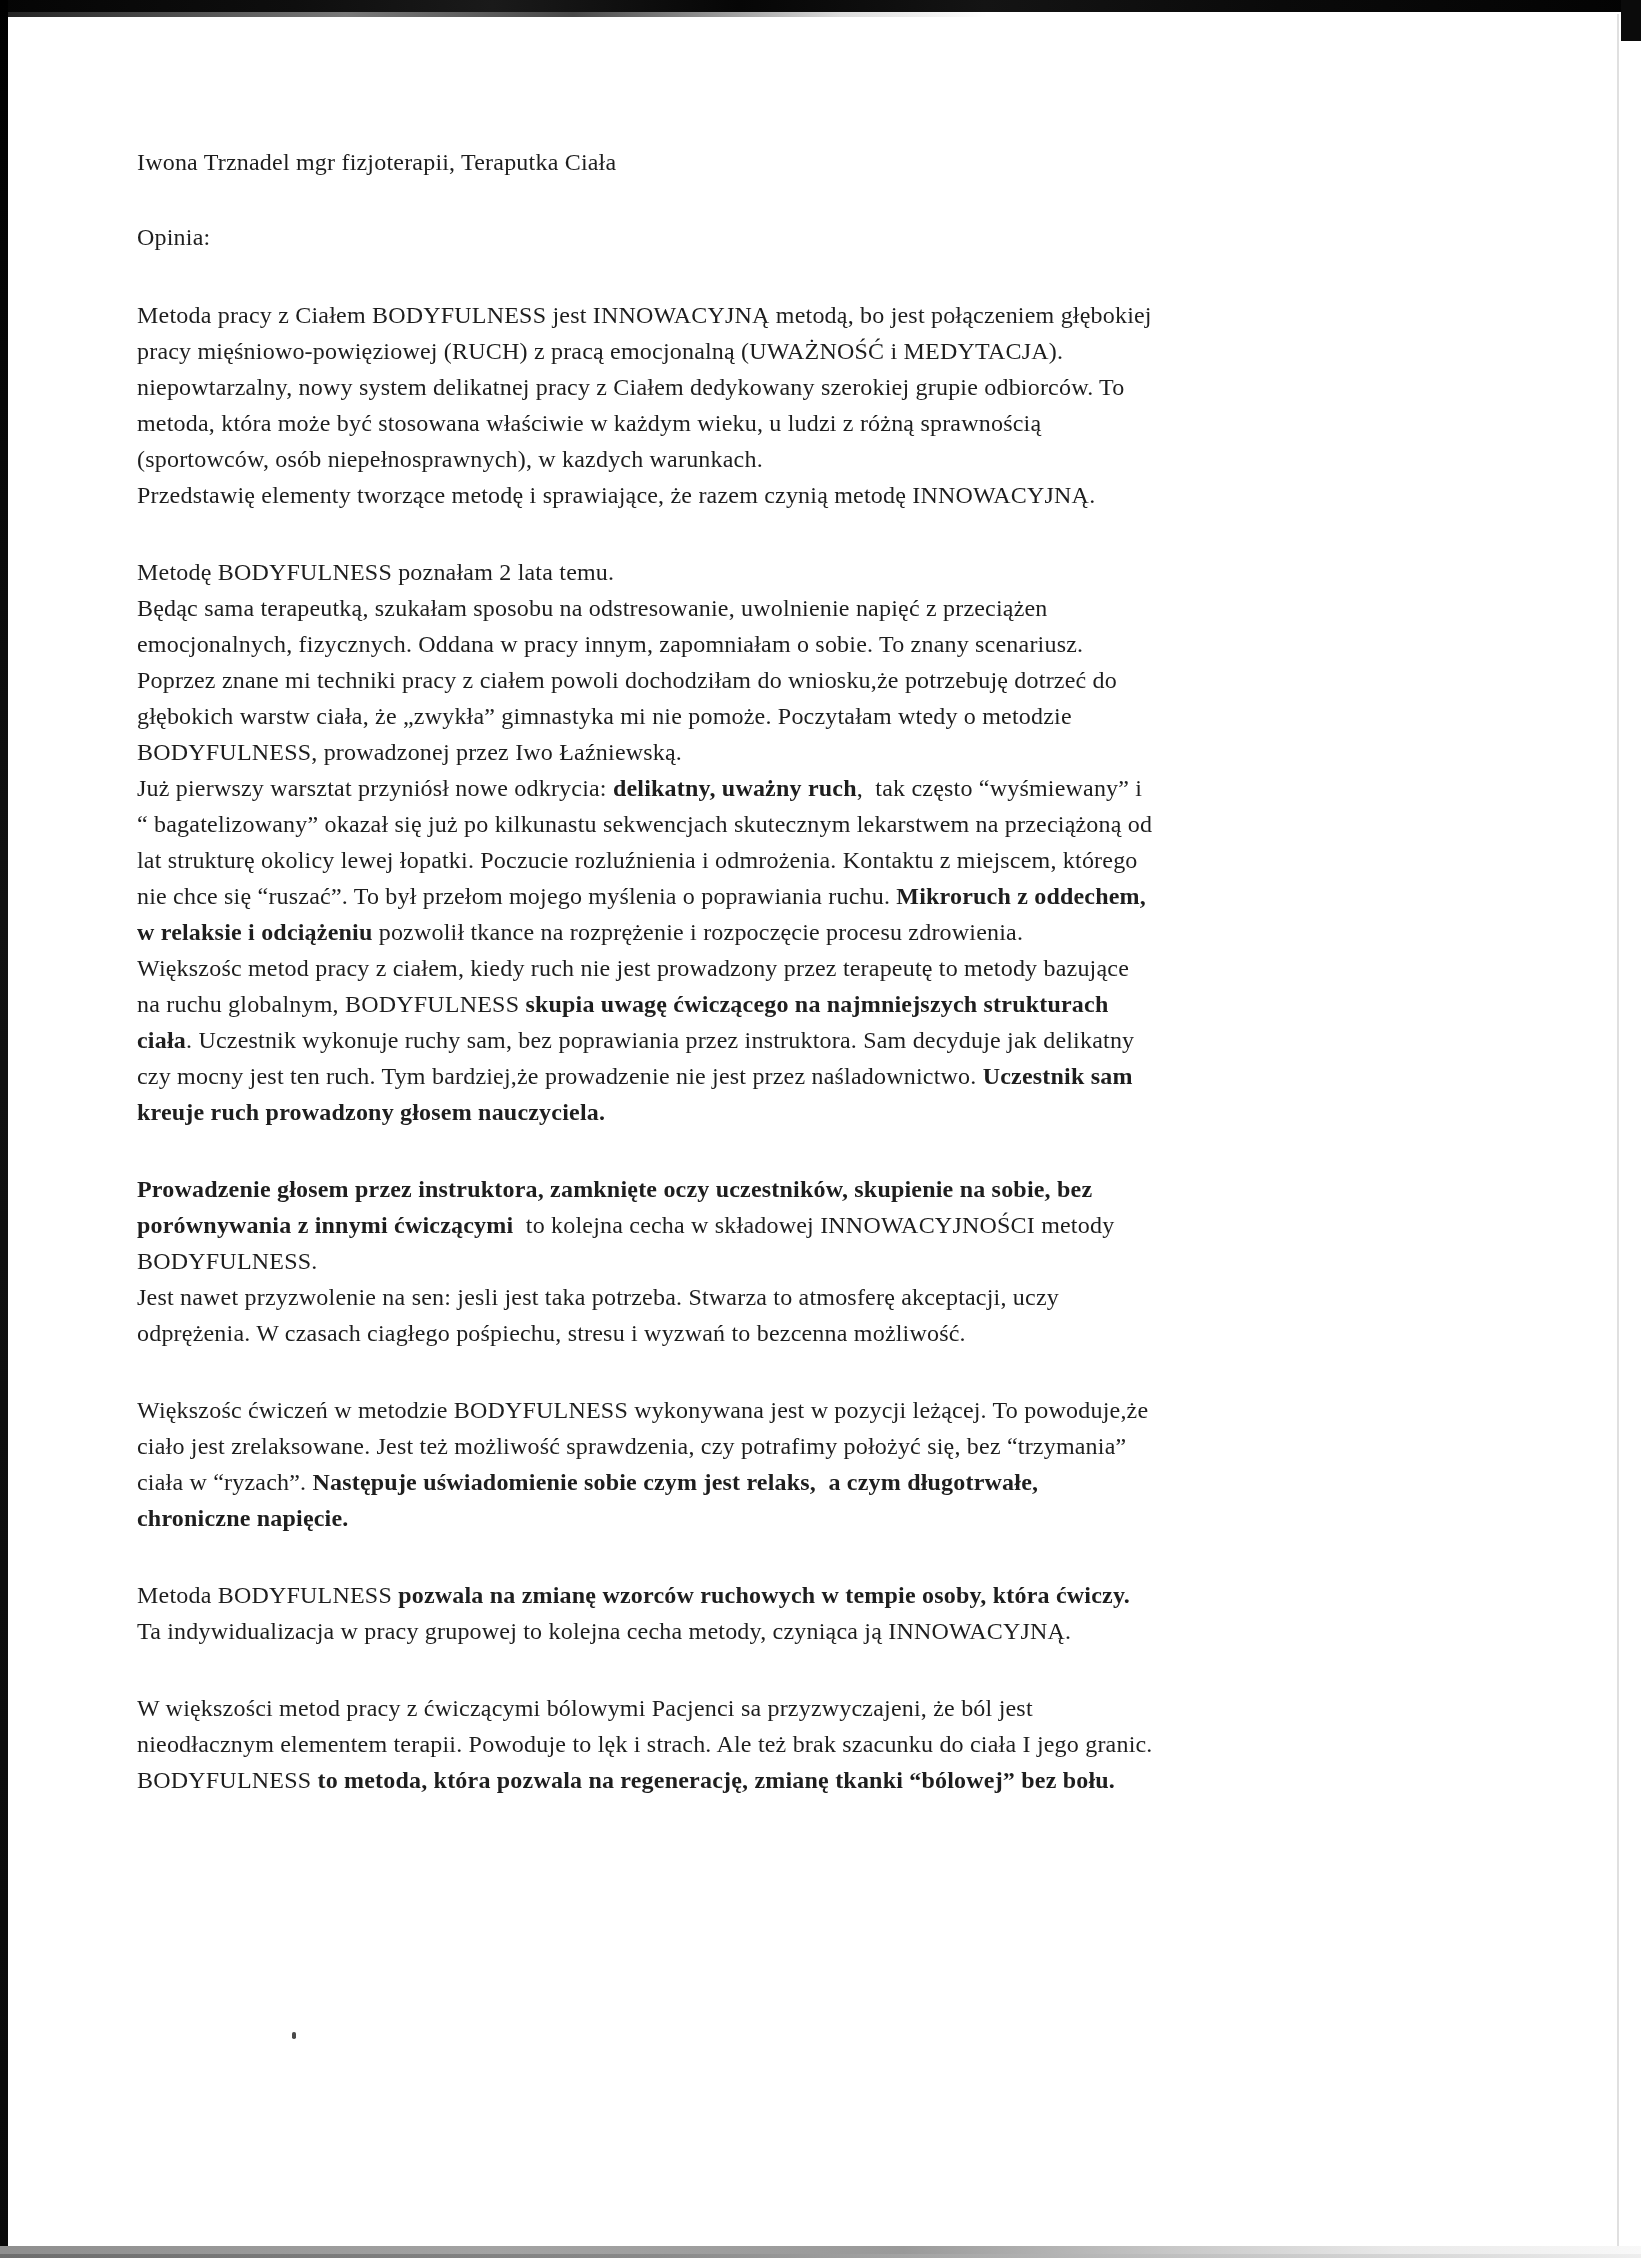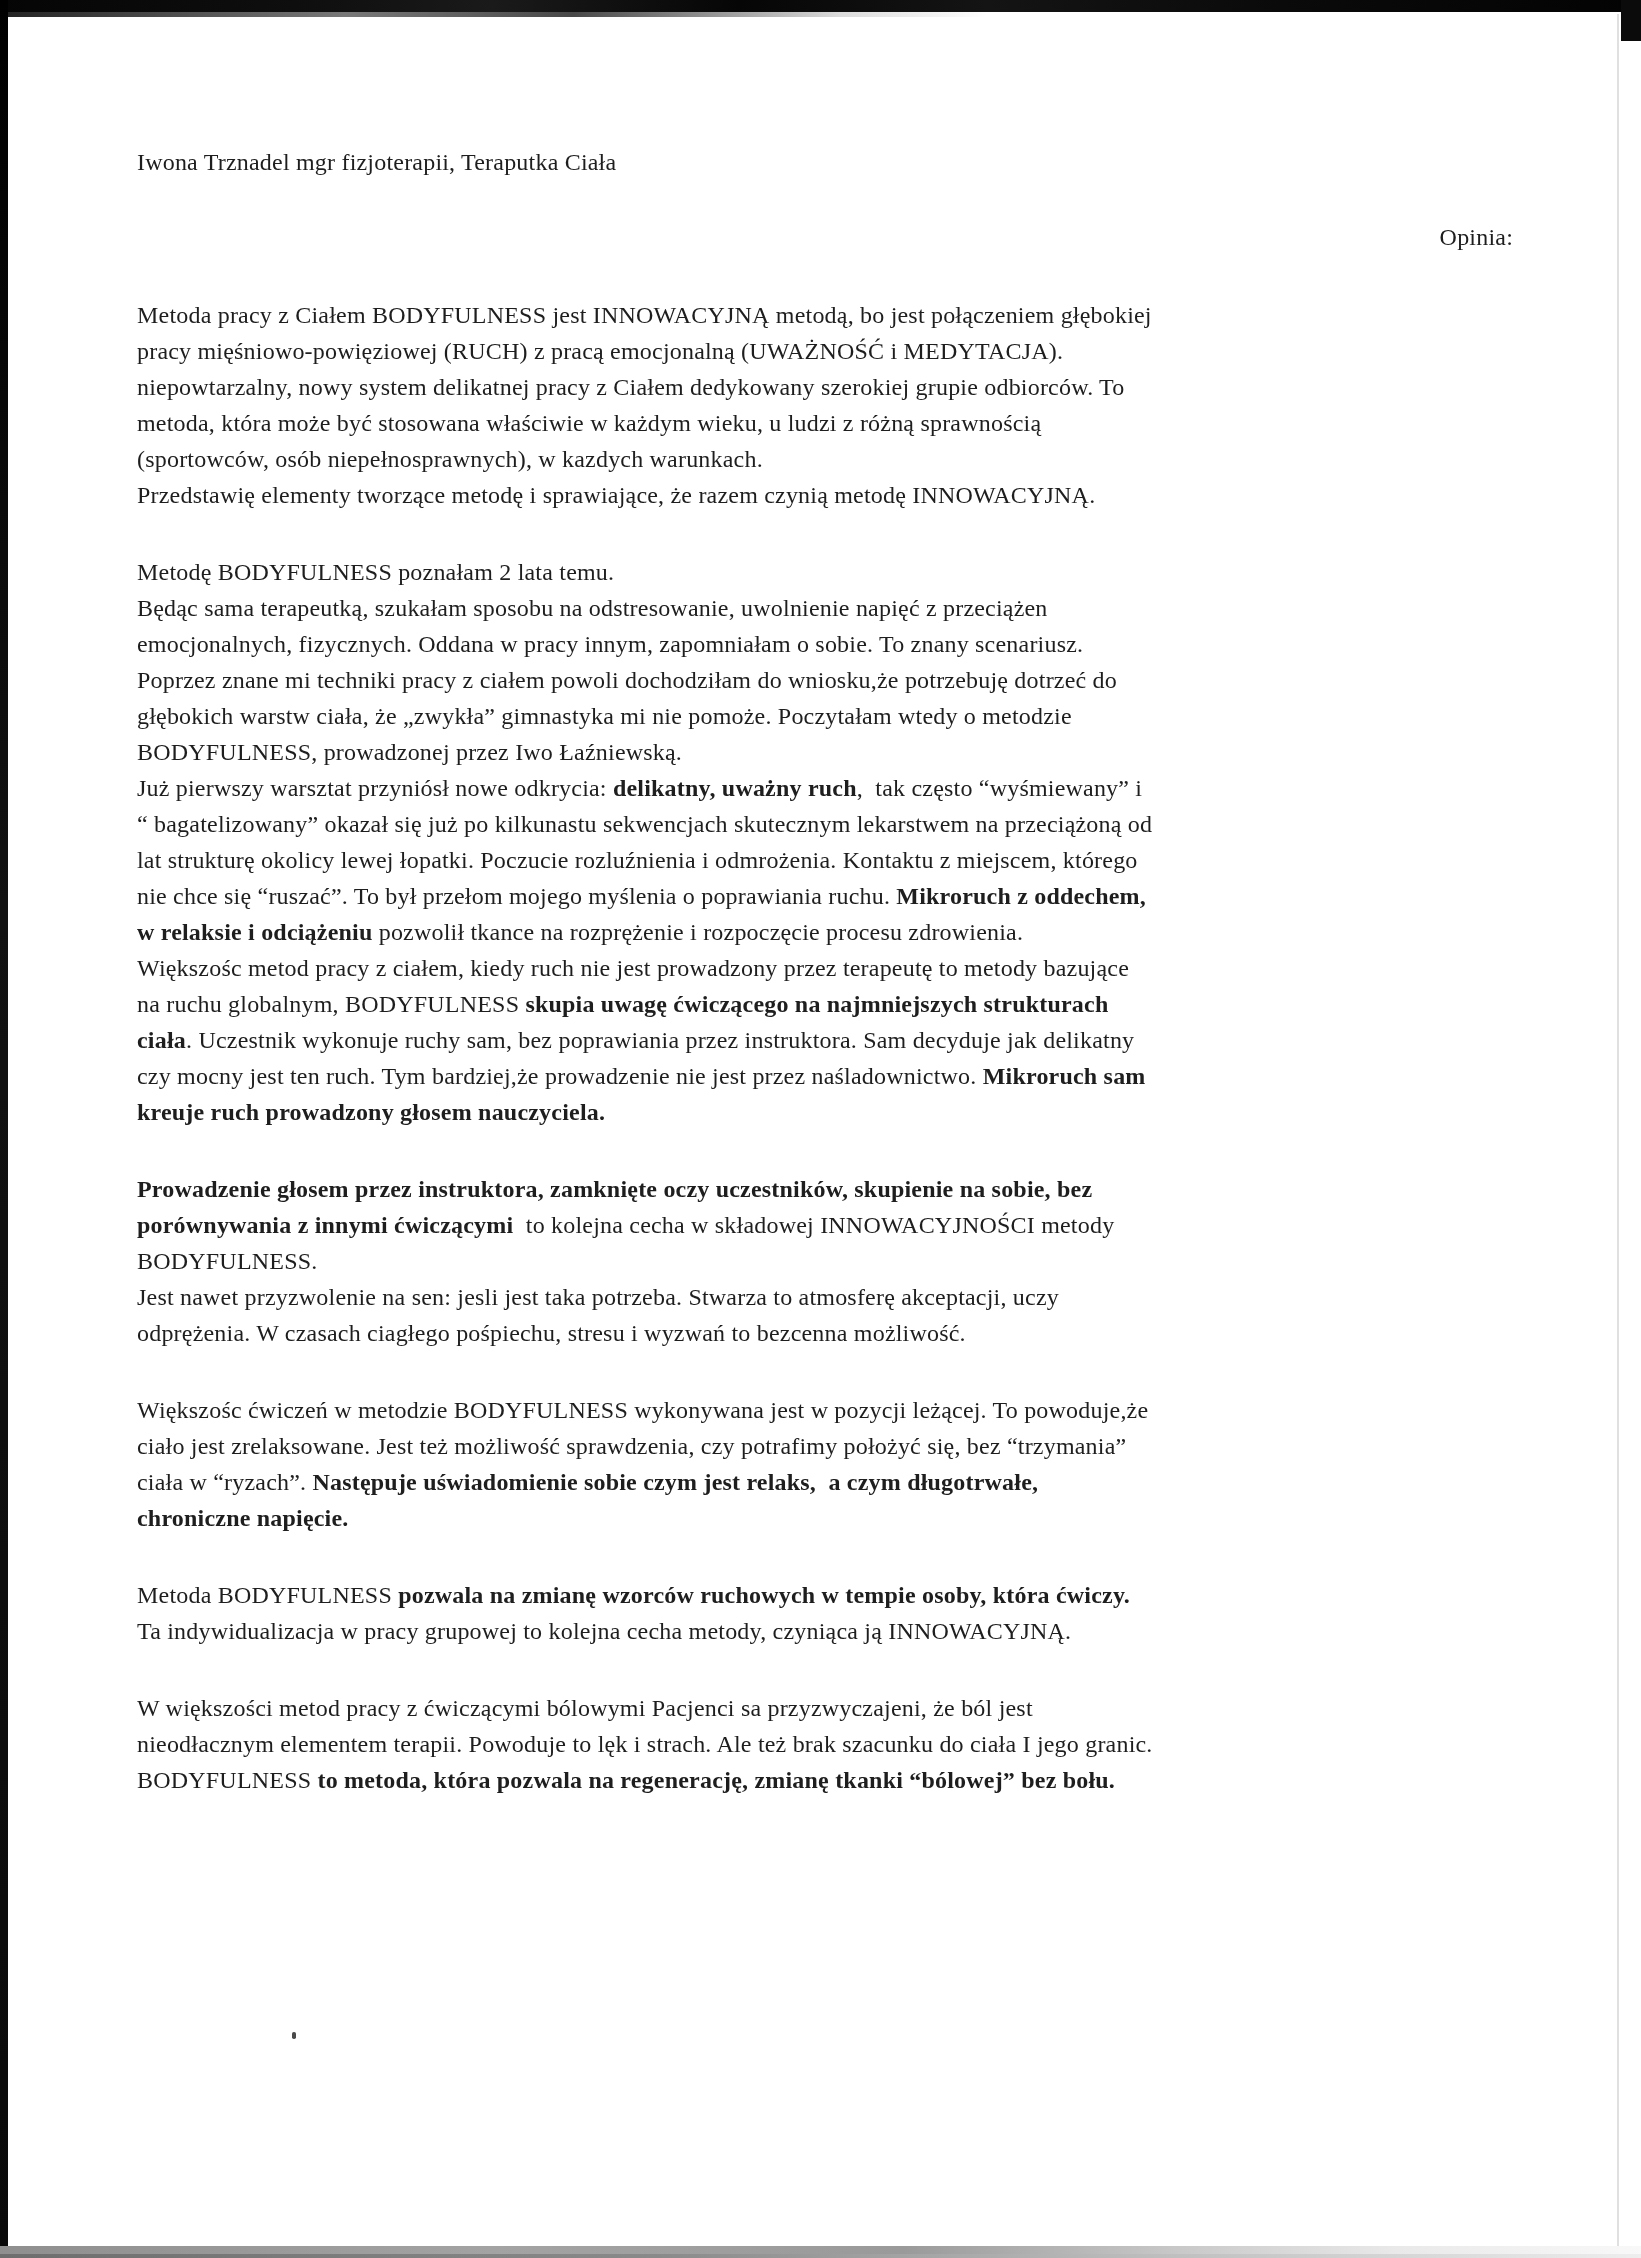--- a/index.html
+++ b/index.html
@@ -69,21 +69,21 @@
   
   .content {
     position: absolute;
     left: 137px; top: 144px;
     width: 1376px;
     font-size: 24px;
     line-height: 36px;
     letter-spacing: 0.2px;
   }
   .author { margin-bottom: 39px; white-space: pre; }
-  .opinia { margin-bottom: 42px; white-space: pre; text-align: right; }
+  .opinia { margin-bottom: 42px; white-space: pre; }
   .para { margin-bottom: 41px; }
   .para:last-child { margin-bottom: 0; }
   .line { display: block; white-space: pre; }
   .bold { font-weight: 700; }
 </style>
 </head>
 <body>
 
 <div class="page">
   <div class="artifact top-band"></div>
@@ -115,21 +115,21 @@
           <span class="line"><span>głębokich warstw ciała, że „zwykła” gimnastyka mi nie pomoże. Poczytałam wtedy o metodzie</span></span>
           <span class="line"><span>BODYFULNESS, prowadzonej przez Iwo Łaźniewską.</span></span>
           <span class="line"><span>Już pierwszy warsztat przyniósł nowe odkrycia: </span><span class="bold">delikatny, uważny ruch</span><span>,  tak często “wyśmiewany” i</span></span>
           <span class="line"><span>“ bagatelizowany” okazał się już po kilkunastu sekwencjach skutecznym lekarstwem na przeciążoną od</span></span>
           <span class="line"><span>lat strukturę okolicy lewej łopatki. Poczucie rozluźnienia i odmrożenia. Kontaktu z miejscem, którego</span></span>
           <span class="line"><span>nie chce się “ruszać”. To był przełom mojego myślenia o poprawiania ruchu. </span><span class="bold">Mikroruch z oddechem,</span></span>
           <span class="line"><span class="bold">w relaksie i odciążeniu</span><span> pozwolił tkance na rozprężenie i rozpoczęcie procesu zdrowienia.</span></span>
           <span class="line"><span>Większośc metod pracy z ciałem, kiedy ruch nie jest prowadzony przez terapeutę to metody bazujące</span></span>
           <span class="line"><span>na ruchu globalnym, BODYFULNESS </span><span class="bold">skupia uwagę ćwiczącego na najmniejszych strukturach</span></span>
           <span class="line"><span class="bold">ciała</span><span>. Uczestnik wykonuje ruchy sam, bez poprawiania przez instruktora. Sam decyduje jak delikatny</span></span>
-          <span class="line"><span>czy mocny jest ten ruch. Tym bardziej,że prowadzenie nie jest przez naśladownictwo. </span><span class="bold">Mikroruch sam</span></span>
+          <span class="line"><span>czy mocny jest ten ruch. Tym bardziej,że prowadzenie nie jest przez naśladownictwo. </span><span class="bold">Uczestnik sam</span></span>
           <span class="line"><span class="bold">kreuje ruch prowadzony głosem nauczyciela.</span></span>
         </p>
         <p class="para">
           <span class="line"><span class="bold">Prowadzenie głosem przez instruktora, zamknięte oczy uczestników, skupienie na sobie, bez</span></span>
           <span class="line"><span class="bold">porównywania z innymi ćwiczącymi</span><span>  to kolejna cecha w składowej INNOWACYJNOŚCI metody</span></span>
           <span class="line"><span>BODYFULNESS.</span></span>
           <span class="line"><span>Jest nawet przyzwolenie na sen: jesli jest taka potrzeba. Stwarza to atmosferę akceptacji, uczy</span></span>
           <span class="line"><span>odprężenia. W czasach ciagłego pośpiechu, stresu i wyzwań to bezcenna możliwość.</span></span>
         </p>
         <p class="para">

